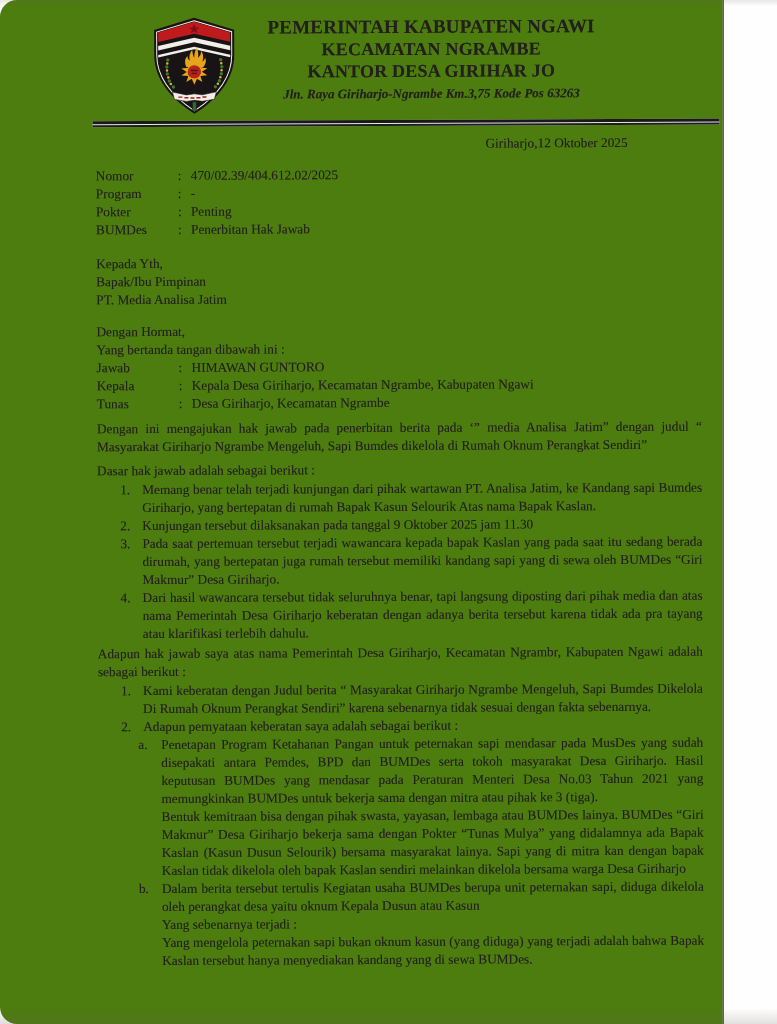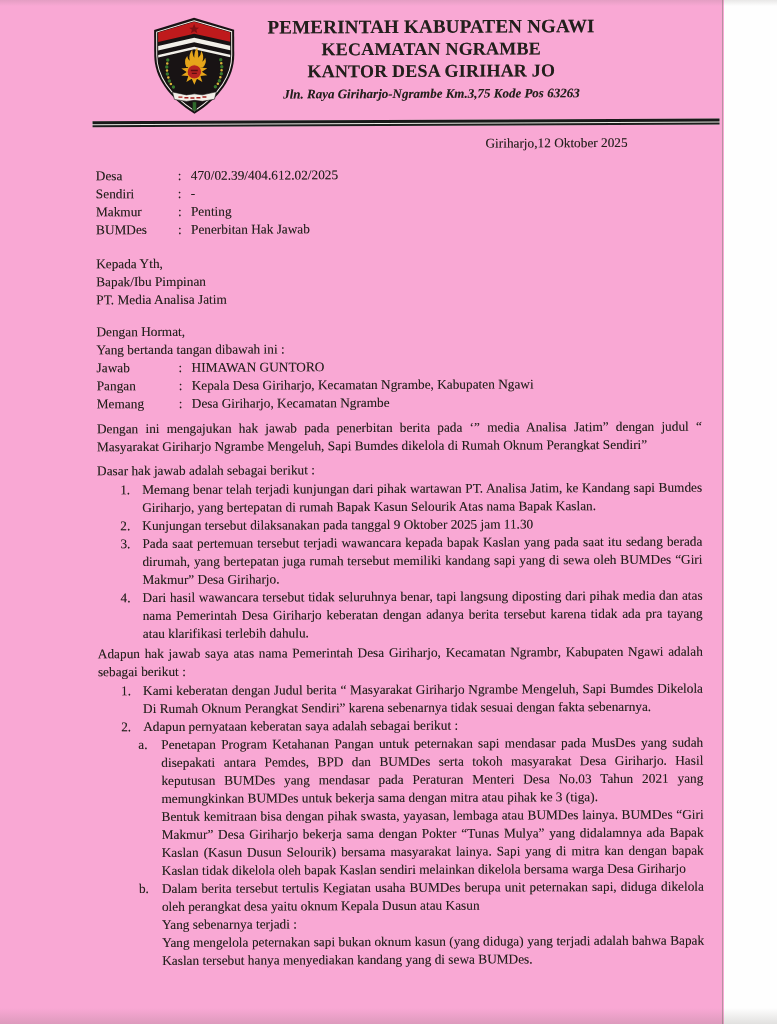--- a/index.html
+++ b/index.html
@@ -2,21 +2,21 @@
 <html><head>
 <meta charset="utf-8">
 <style>
   html,body{margin:0;padding:0;}
   body{
     width:777px;height:1024px;overflow:hidden;position:relative;
     background:#fbfbf8;
     font-family:"Liberation Serif","DejaVu Serif",serif;
     color:#221f1c;
   }
-  .paper{position:absolute;inset:0;background:#f9a8d4;}
+  .paper{position:absolute;inset:0;background:#4d7c0f;border-radius:17px;}
   .right-strip{position:absolute;top:0;bottom:0;right:0;width:53px;background:#fefefe;}
   .edge-line{position:absolute;top:0;bottom:0;left:722px;width:1px;background:rgba(130,128,120,.55);}
   .top-shade{position:absolute;top:0;left:0;right:0;height:6px;background:linear-gradient(to bottom,rgba(100,95,90,.14),rgba(0,0,0,0));}
   .bottom-shade{position:absolute;bottom:0;left:0;right:0;height:16px;background:linear-gradient(to top,rgba(95,90,82,.18),rgba(0,0,0,0));}
   .sheet{
     position:absolute;inset:0;
     transform:rotate(-0.25deg);transform-origin:50% 0;
     text-shadow:0 0 .5px rgba(45,40,34,.45);
   }
   
@@ -115,31 +115,31 @@
     </header>
 
     <div class="rule"></div>
 
     <main class="body-col">
 
       <div class="dateline">Giriharjo,12 Oktober 2025</div>
 
       <section class="meta">
         <div class="kv">
-          <span class="lbl">Desa</span>
+          <span class="lbl">Nomor</span>
           <span class="cln">:</span>
           <span class="val">470/02.39/404.612.02/2025</span>
         </div>
         <div class="kv">
-          <span class="lbl">Sendiri</span>
+          <span class="lbl">Program</span>
           <span class="cln">:</span>
           <span class="val">-</span>
         </div>
         <div class="kv">
-          <span class="lbl">Makmur</span>
+          <span class="lbl">Pokter</span>
           <span class="cln">:</span>
           <span class="val">Penting</span>
         </div>
         <div class="kv">
           <span class="lbl">BUMDes</span>
           <span class="cln">:</span>
           <span class="val">Penerbitan Hak Jawab</span>
         </div>
       </section>
 
@@ -151,26 +151,26 @@
 
       <section class="salutation">
         <div>Dengan Hormat,</div>
         <div>Yang bertanda tangan dibawah ini :</div>
         <div class="kv">
           <span class="lbl">Jawab</span>
           <span class="cln">:</span>
           <span class="val">HIMAWAN GUNTORO</span>
         </div>
         <div class="kv">
-          <span class="lbl">Pangan</span>
+          <span class="lbl">Kepala</span>
           <span class="cln">:</span>
           <span class="val">Kepala Desa Giriharjo, Kecamatan Ngrambe, Kabupaten Ngawi</span>
         </div>
         <div class="kv">
-          <span class="lbl">Memang</span>
+          <span class="lbl">Tunas</span>
           <span class="cln">:</span>
           <span class="val">Desa Giriharjo, Kecamatan Ngrambe</span>
         </div>
       </section>
 
       <p class="para opening" style="margin:7px 0 0 0;">Dengan ini mengajukan hak jawab pada penerbitan berita pada ‘” media Analisa Jatim” dengan judul “ Masyarakat Giriharjo Ngrambe Mengeluh, Sapi Bumdes dikelola di Rumah Oknum Perangkat Sendiri”</p>
 
       <div class="dasar-head">Dasar hak jawab adalah sebagai berikut :</div>
 
       <section class="olist">

